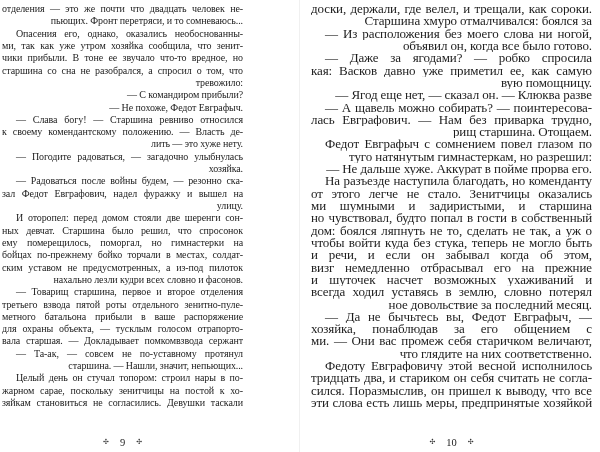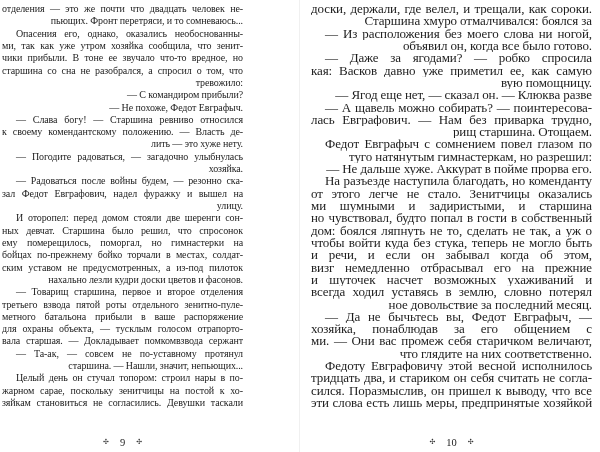--- a/index.html
+++ b/index.html
@@ -67,21 +67,21 @@
         <div class="line ps">— Погодите радоваться, — загадочно улыбнулась</div>
         <div class="line pe">хозяйка.</div>
         <div class="line ps">— Радоваться после войны будем, — резонно ска-</div>
         <div class="line">зал Федот Евграфович, надел фуражку и вышел на</div>
         <div class="line pe">улицу.</div>
         <div class="line ps">И оторопел: перед домом стояли две шеренги сон-</div>
         <div class="line">ных девчат. Старшина было решил, что спросонок</div>
         <div class="line">ему померещилось, поморгал, но гимнастерки на</div>
         <div class="line">бойцах по-прежнему бойко торчали в местах, солдат-</div>
         <div class="line">ским уставом не предусмотренных, а из-под пилоток</div>
-        <div class="line pe">нахально лезли кудри доски цветов и фасонов.</div>
+        <div class="line pe">нахально лезли кудри всех словно и фасонов.</div>
         <div class="line ps">— Товарищ старшина, первое и второе отделения</div>
         <div class="line">третьего взвода пятой роты отдельного зенитно-пуле-</div>
         <div class="line">метного батальона прибыли в ваше распоряжение</div>
         <div class="line">для охраны объекта, — тусклым голосом отрапорто-</div>
         <div class="line">вала старшая. — Докладывает помкомвзвода сержант</div>
         <div class="line ps">— Та-ак, — совсем не по-уставному протянул</div>
         <div class="line pe">старшина. — Нашли, значит, непьющих...</div>
         <div class="line ps">Целый день он стучал топором: строил нары в по-</div>
         <div class="line">жарном сарае, поскольку зенитчицы на постой к хо-</div>
         <div class="line">зяйкам становиться не согласились. Девушки таскали</div>

